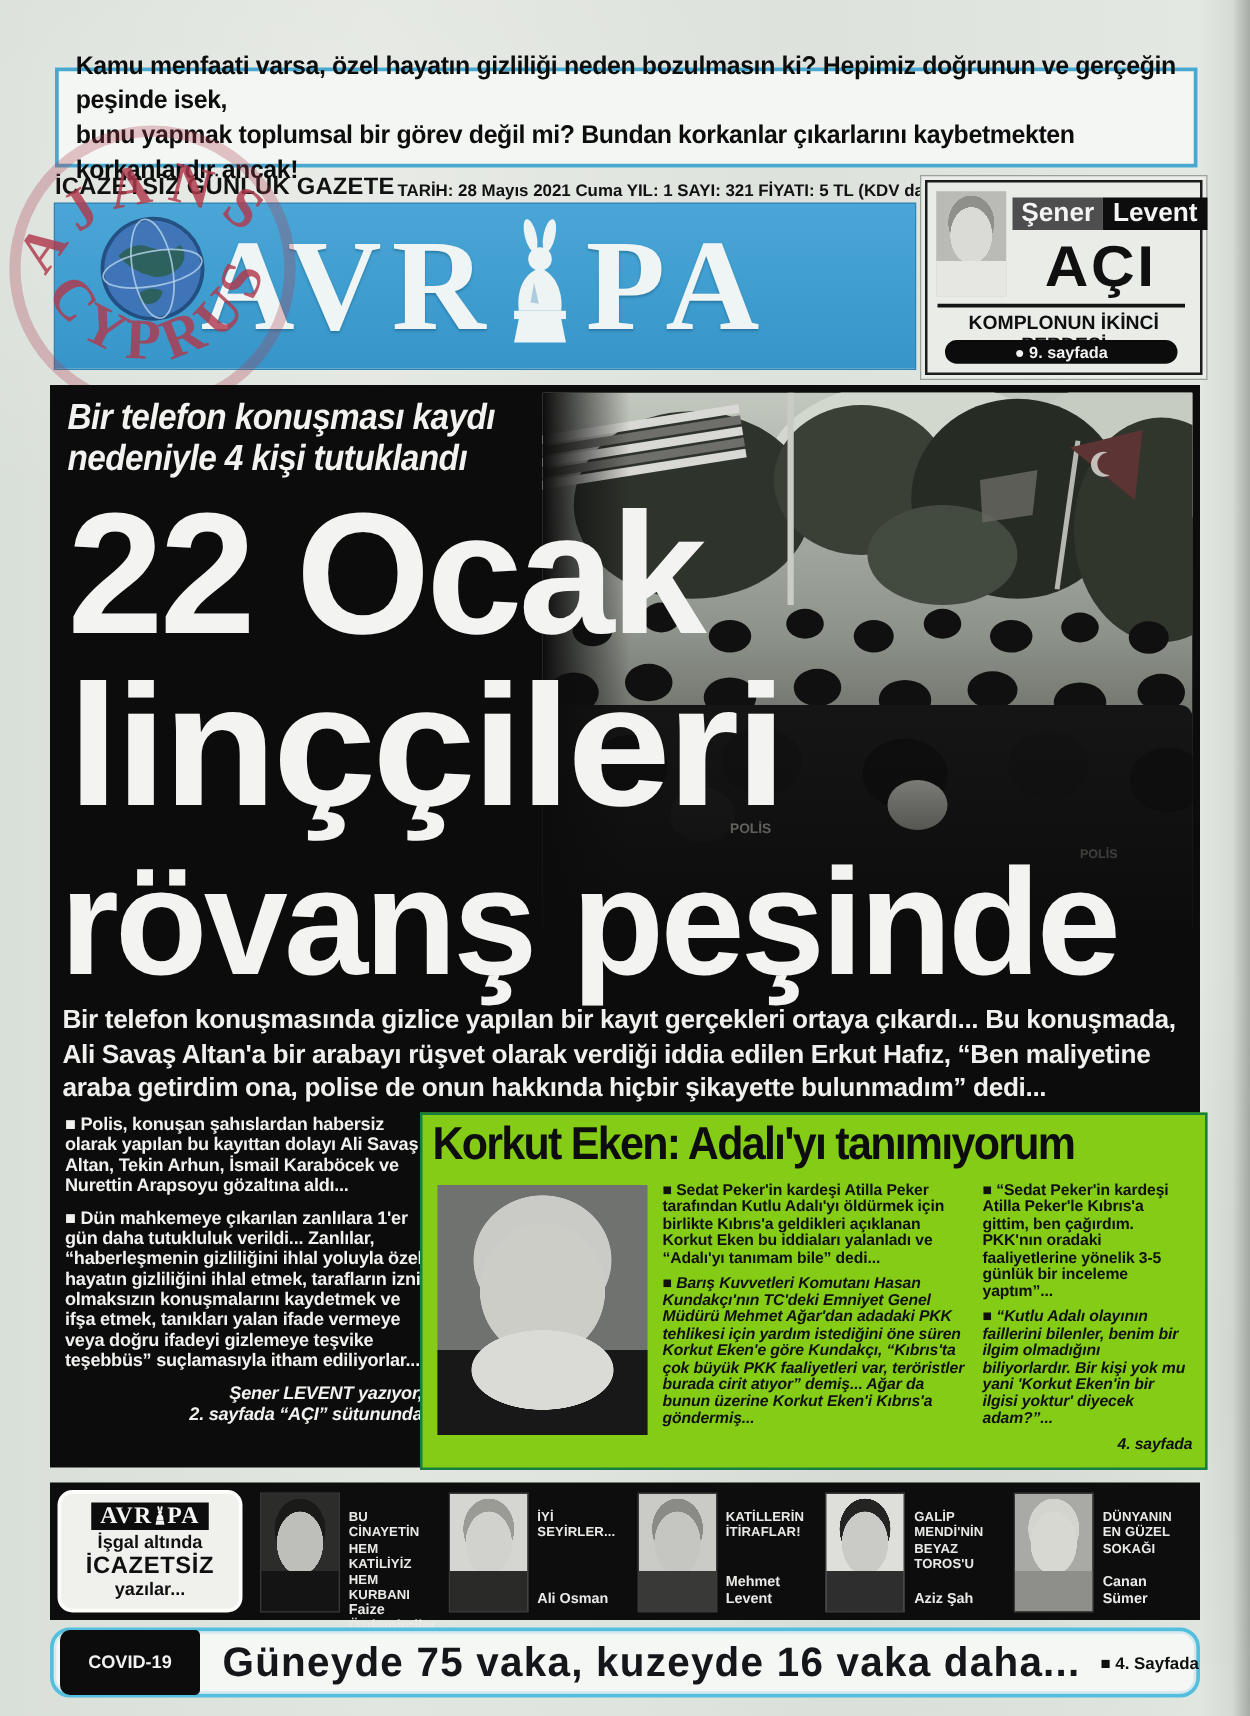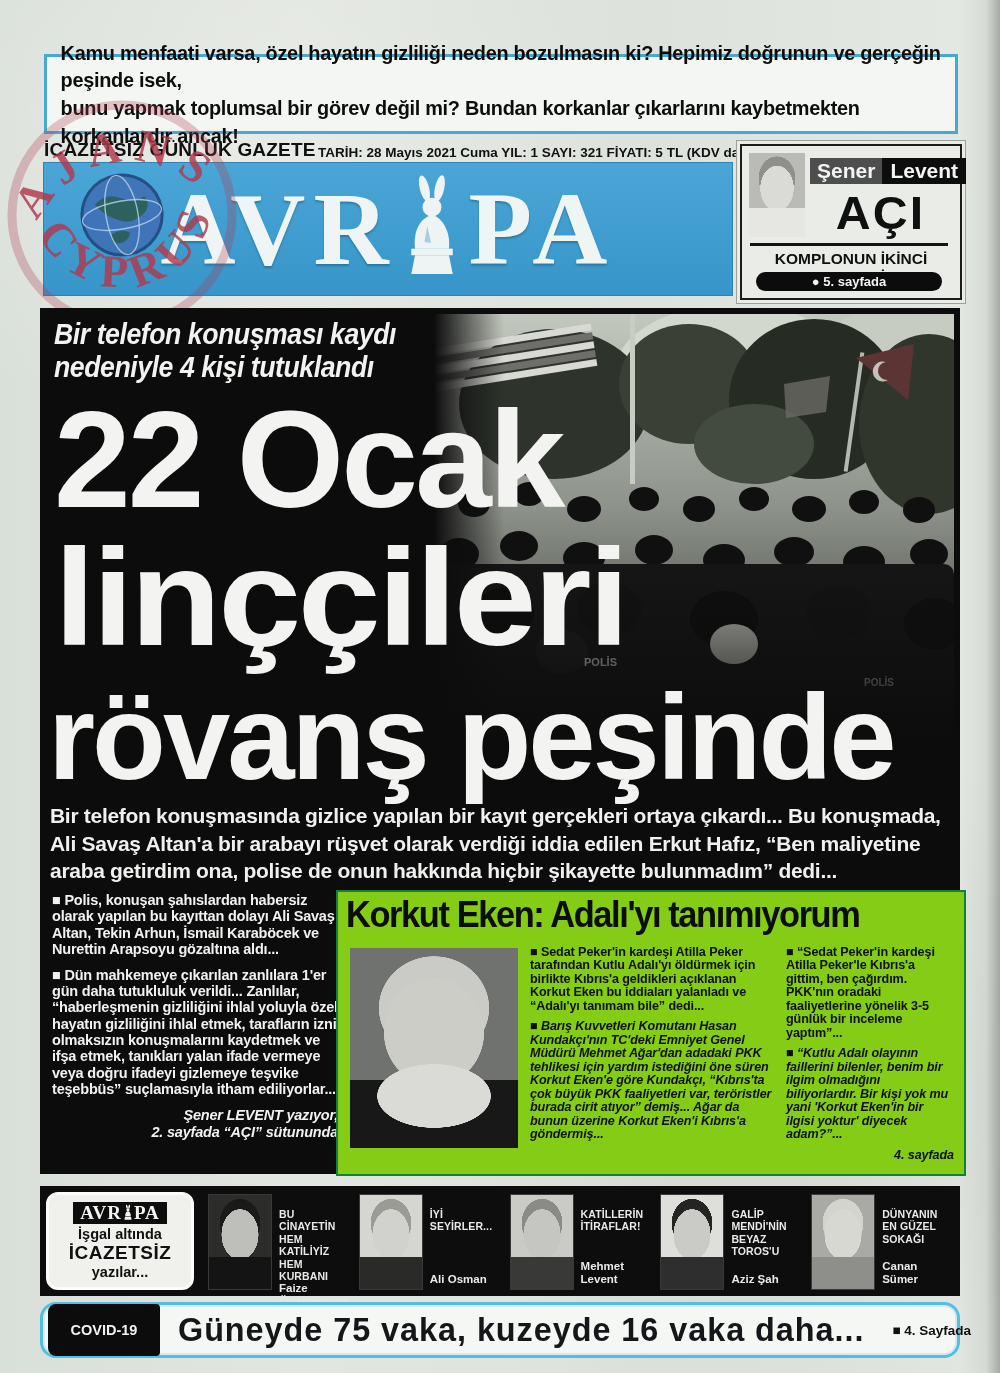--- a/index.html
+++ b/index.html
@@ -76,21 +76,21 @@
   .colent .photo{width:62px;height:94px;flex:none;border:1px solid #3a3a3a;}
   .coltxt{display:flex;flex-direction:column;justify-content:space-between;padding:2px 0 2px 7px;min-width:0;margin-top:12px;}
   .colcap{font-size:10.5px;font-weight:800;color:#e9e9e7;line-height:1.18;letter-spacing:.1px;}
   .colname{font-size:11.5px;font-weight:800;color:#e9e9e7;line-height:1.15;}
   
   .covid{left:40px;top:1302px;width:920px;height:56px;background:#f4f7f3;border:3px solid #54bede;border-radius:16px;
     box-shadow:0 0 0 2px #d6e9ee inset;display:flex;align-items:center;box-sizing:border-box;}
   .covbadge{background:#0c0c0c;color:#f2f2f2;font-size:14.5px;font-weight:800;border-radius:8px 4px 4px 8px;
     width:112px;height:52px;margin-left:5px;display:flex;align-items:center;justify-content:center;flex:none;}
   .covhead{font-size:33px;font-weight:800;color:#14161a;letter-spacing:1px;margin-left:18px;white-space:nowrap;transform:scaleX(.98);transform-origin:left center;}
-  .covref{font-size:13.5px;font-weight:800;color:#101010;margin-left:14px;white-space:nowrap;}
+  .covref{font-size:13.5px;font-weight:800;color:#101010;margin-left:2px;white-space:nowrap;}
   
   .face{--bg:#8f938e;--hair:#3c3c3c;--skin:#c6c6c2;--torso:#222;
     background:
       radial-gradient(ellipse 34% 16% at 50% 74%, var(--torso2,transparent) 0 99%, transparent 100%),
       linear-gradient(transparent 66%, var(--torso) 66%),
       radial-gradient(ellipse 30% 27% at 50% 42%, var(--skin) 0 99%, transparent 100%),
       radial-gradient(ellipse 33% 26% at 50% 30%, var(--hair) 0 99%, transparent 100%),
       linear-gradient(var(--bg),var(--bg));
     filter:contrast(1.02);}
   .f-levent{--bg:#b9b9b5;--hair:#8f8f8b;--skin:#d8d8d4;--torso:#e4e4e0;}
@@ -160,21 +160,21 @@
 
   <div class="abs levbox">
     <div class="abs levphoto face f-levent"></div>
     <div class="abs levnames">
       <span class="n1">Şener</span>
       <span class="n2">Levent</span>
     </div>
     <div class="abs levcol">AÇI</div>
     <div class="abs levrule"></div>
     <div class="abs levhead">KOMPLONUN İKİNCİ PERDESİ</div>
-    <div class="abs levpill">● 5. sayfada</div>
+    <div class="abs levpill">● 9. sayfada</div>
   </div>
 
   <div class="abs mainblock">
 
     <svg class="abs crowd" viewBox="0 0 520 430" preserveAspectRatio="none">
       <defs>
         <linearGradient id="sky" x1="0" y1="0" x2="0" y2="1">
           <stop offset="0" stop-color="#c3c8bf"></stop>
             <stop offset=".45" stop-color="#8d928a"></stop>
             <stop offset="1" stop-color="#2a2c28"></stop>

